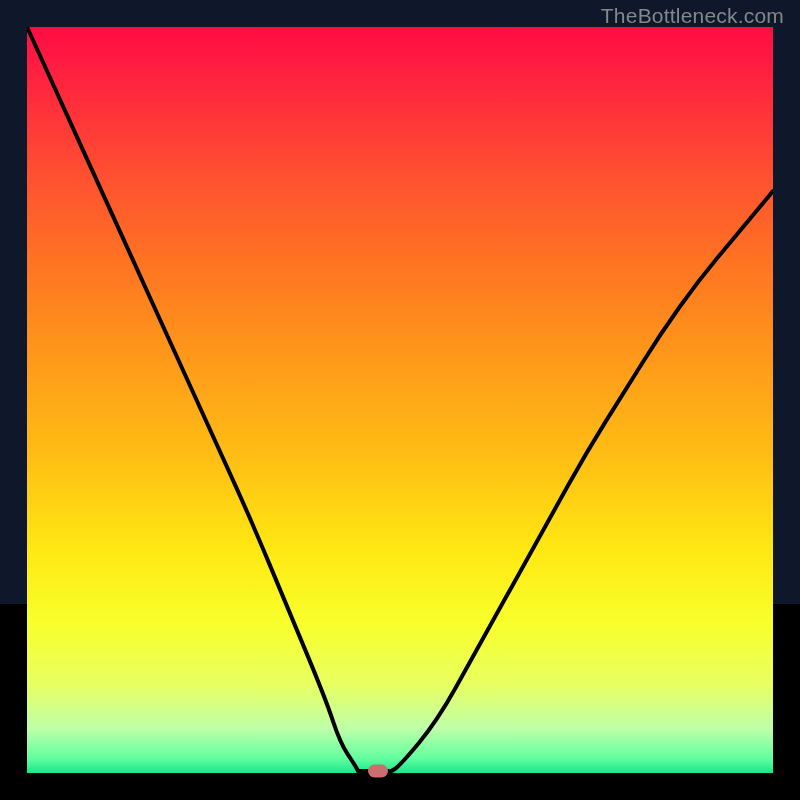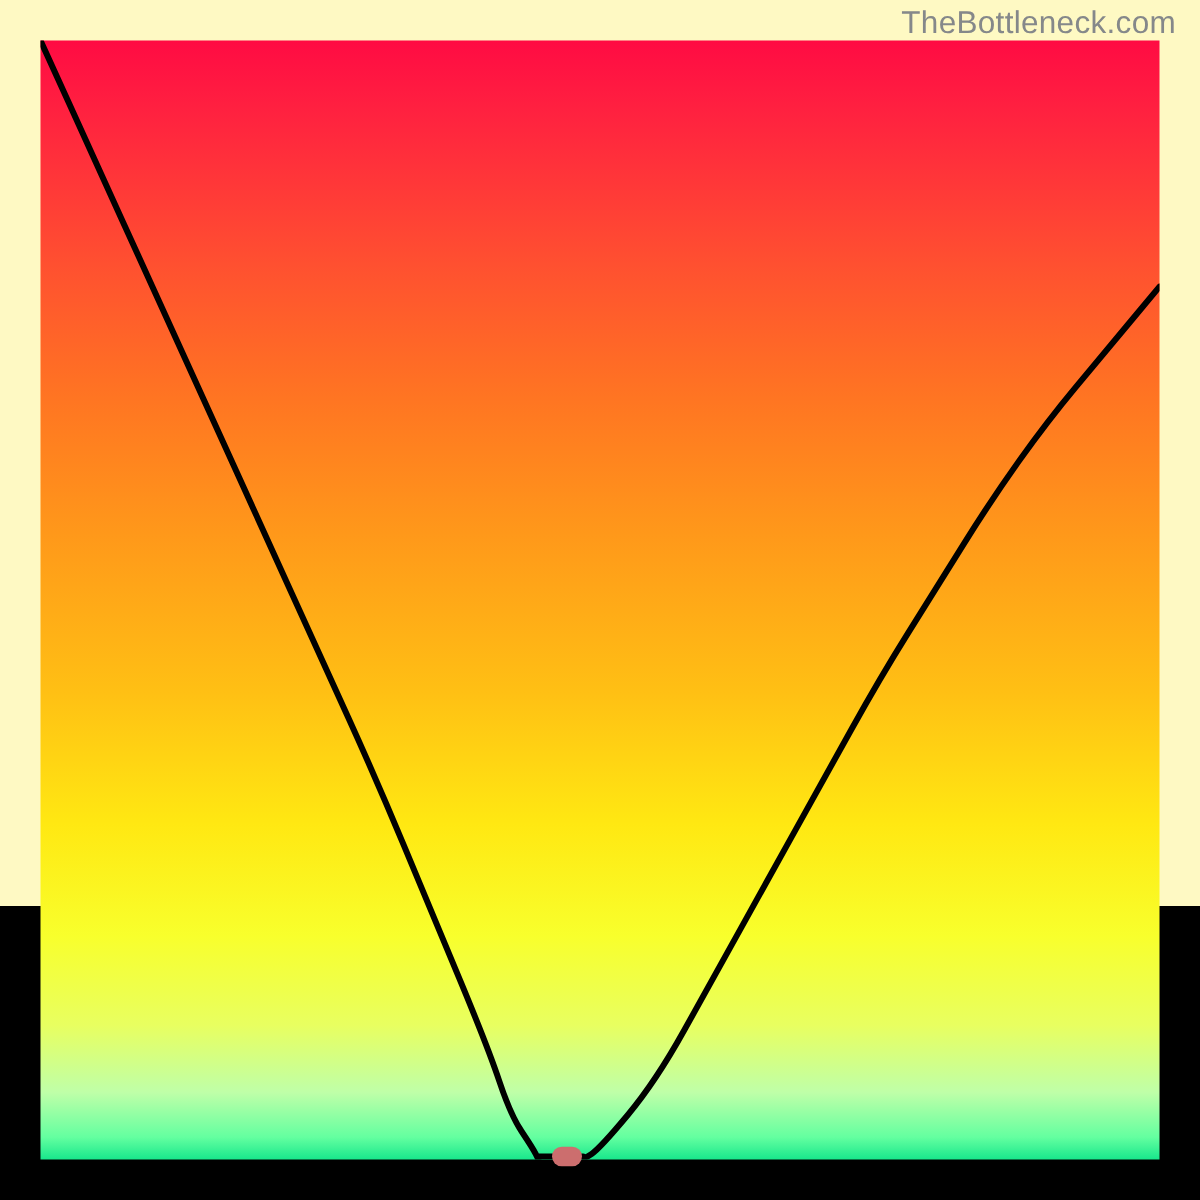--- a/index.html
+++ b/index.html
@@ -9,21 +9,21 @@
     height: 800px;
     background: #000;
     overflow: hidden;
   }
   .frame {
     position: absolute;
     left: 0;
     top: 0;
     width: 800px;
     height: 604px;
-    background: #fef9c3;
+    background: #0f172a;
   }
   .plot-area {
     position: absolute;
     left: 27px;
     top: 27px;
     width: 746px;
     height: 746px;
     background: linear-gradient(to bottom,
       #ff0b43 0%,
       #ff2040 6%,

